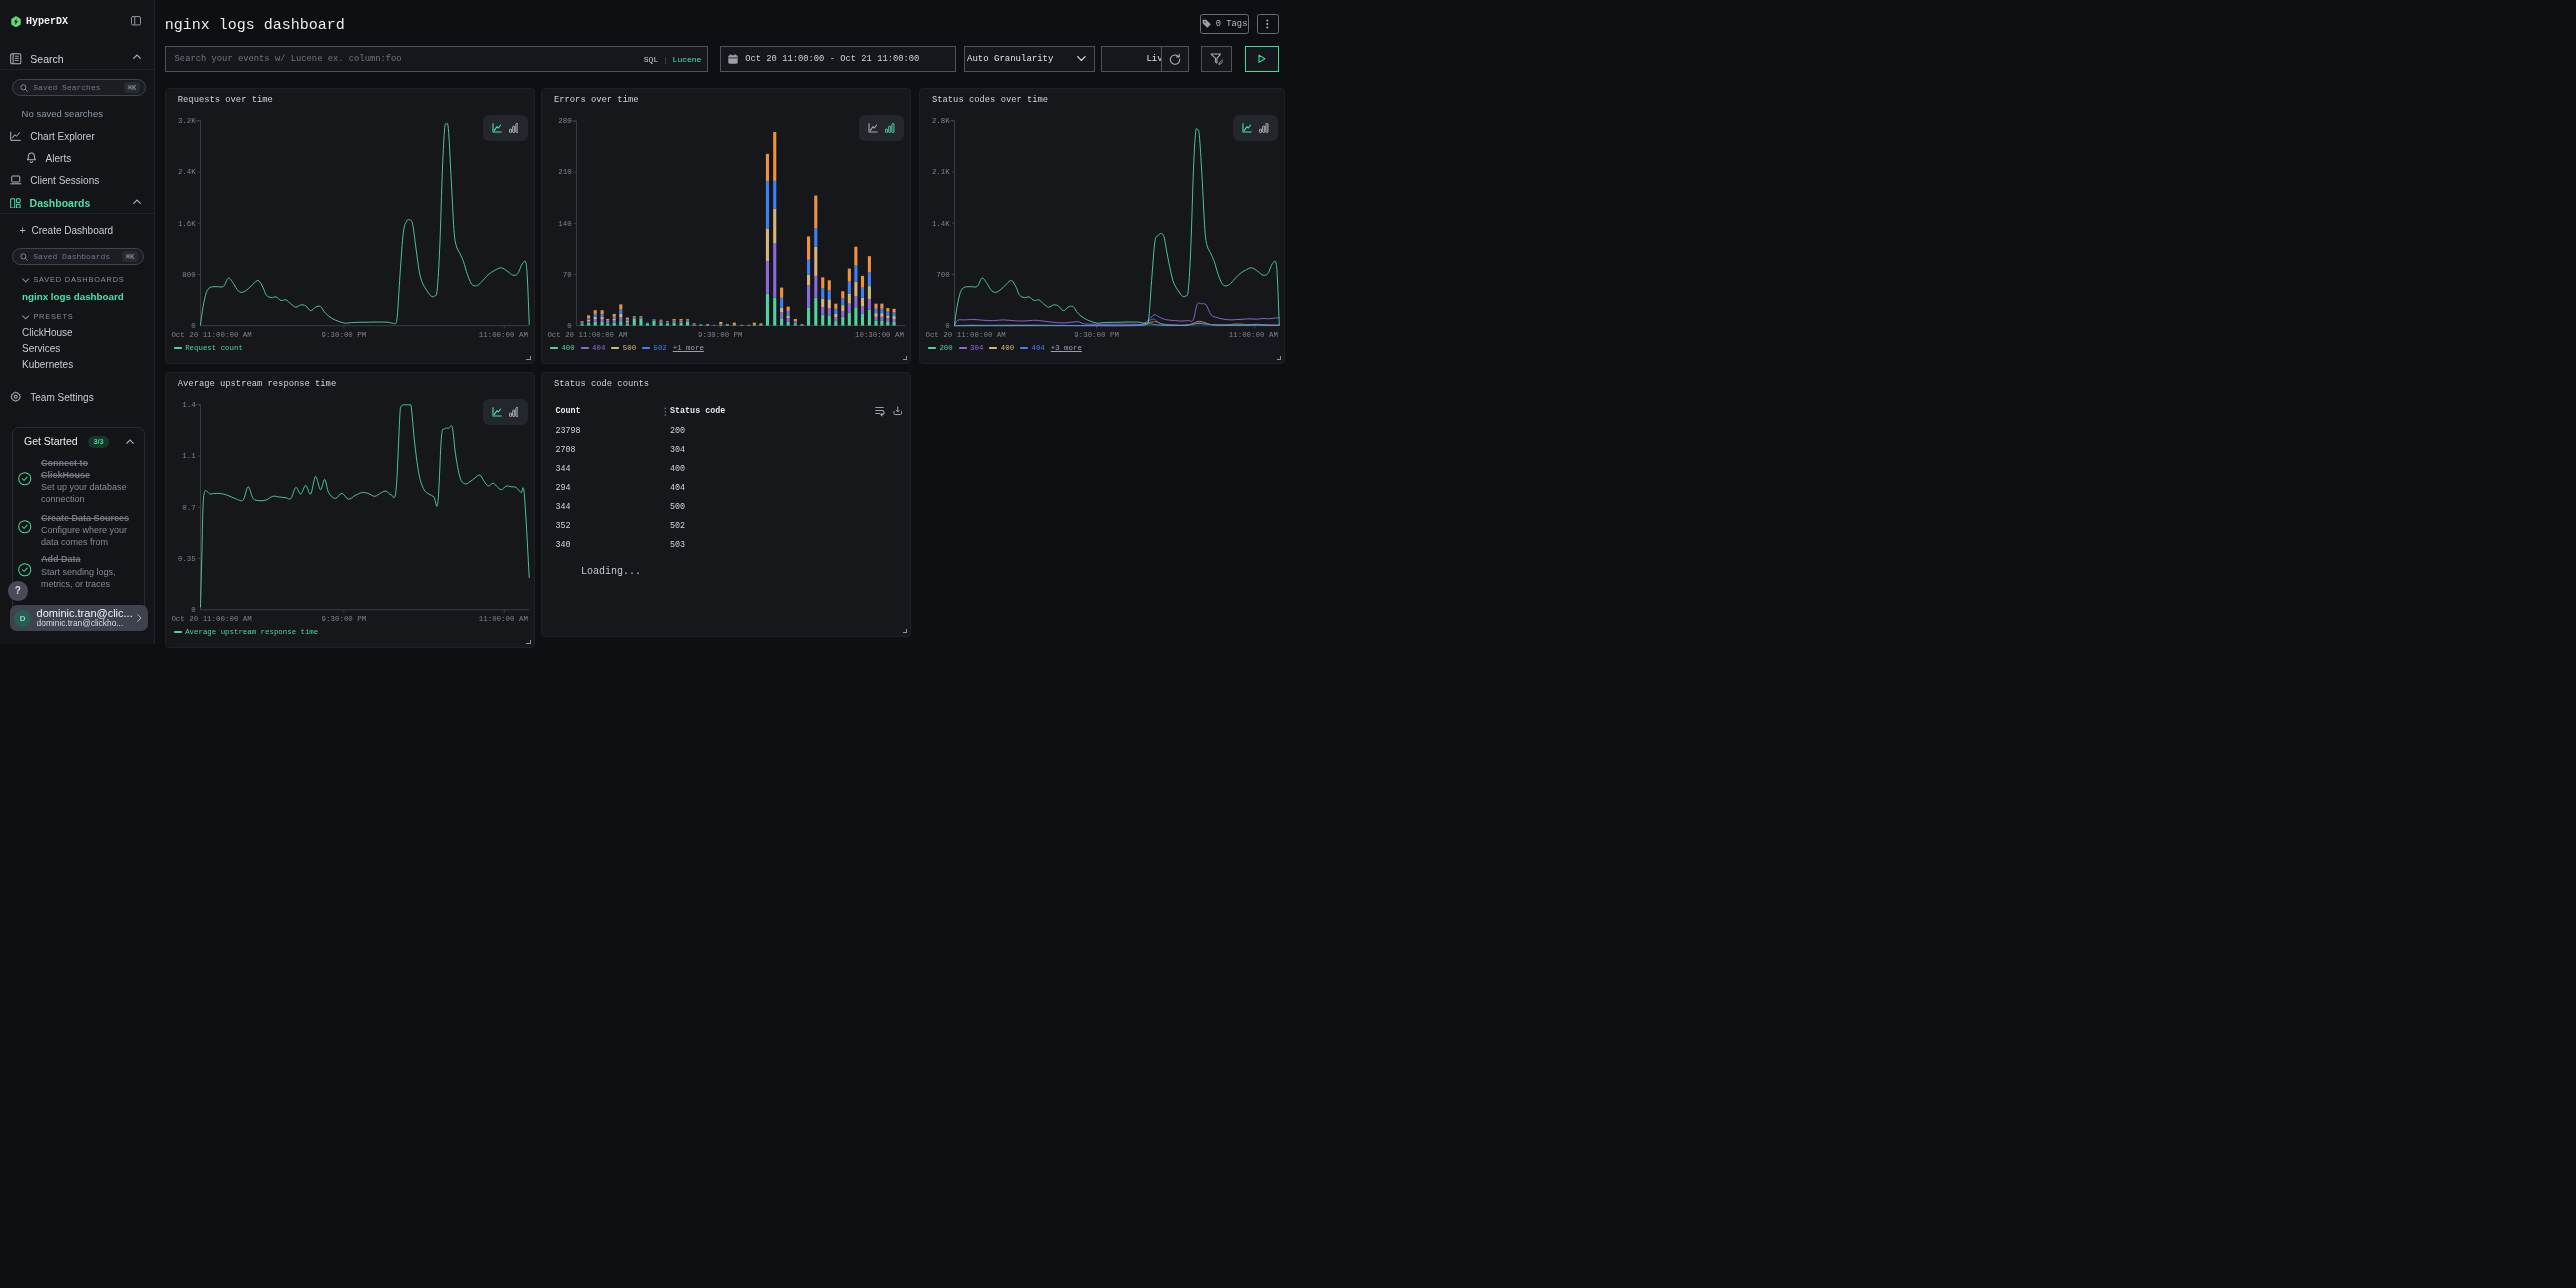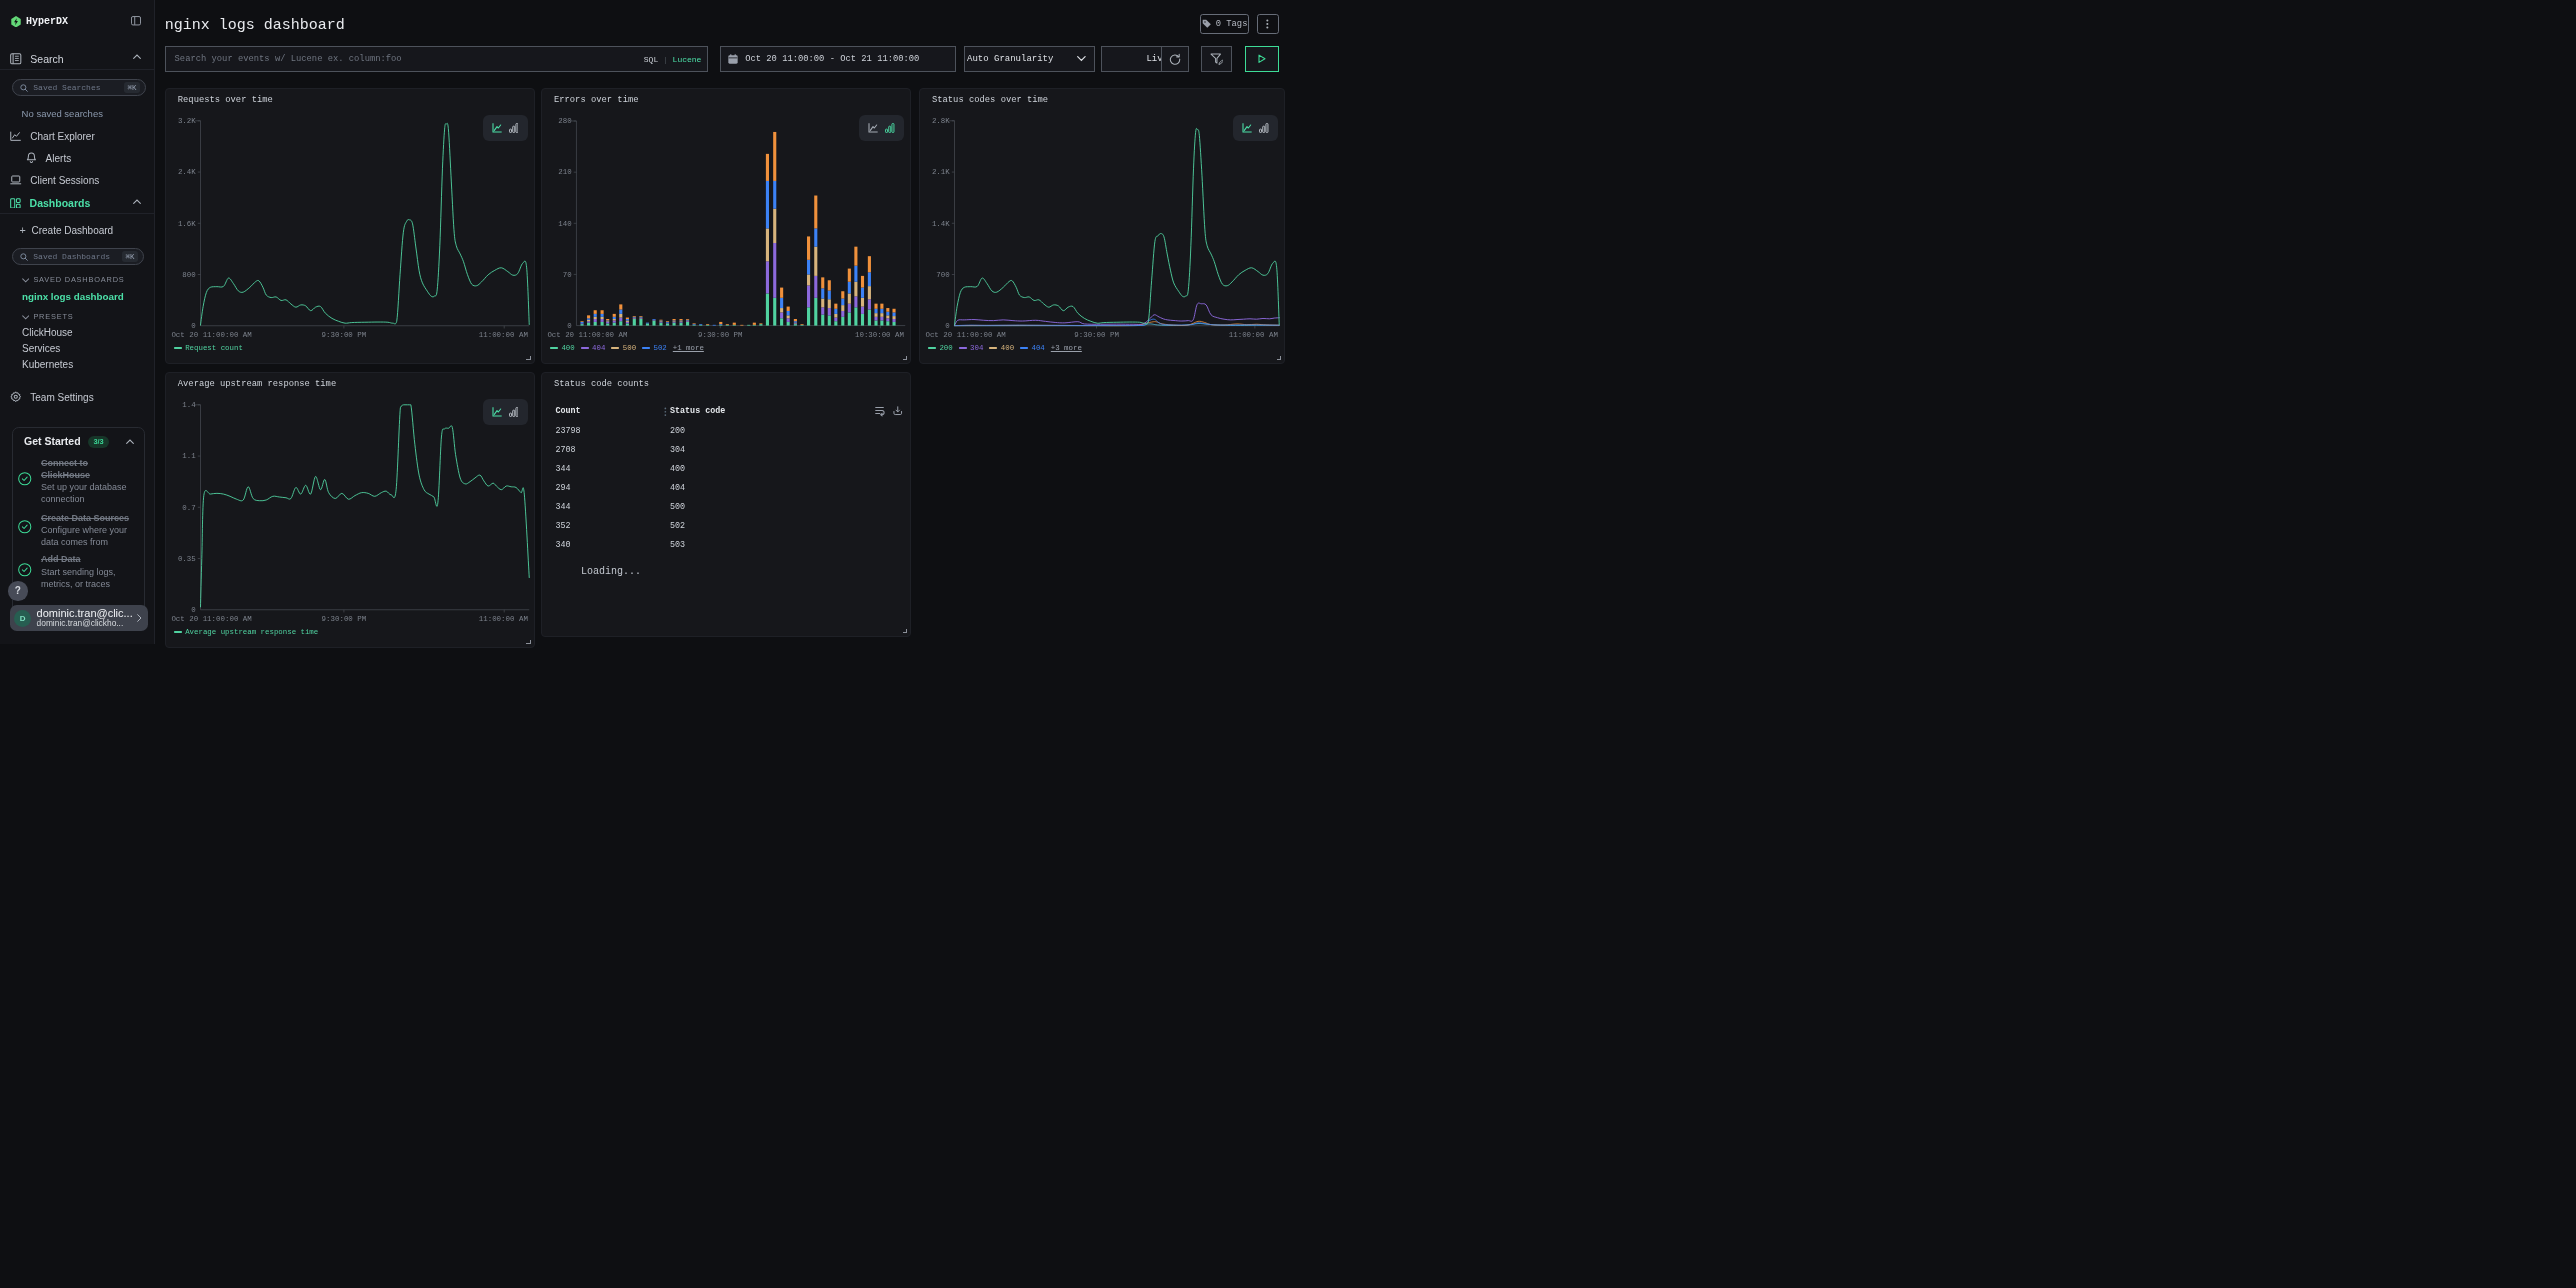--- a/index.html
+++ b/index.html
@@ -91,21 +91,21 @@
         <path d="M1 1.2 L5.5 5.8 L10 1.2" stroke="#878d99" stroke-width="1.5" stroke-linecap="round"></path>
       </svg>PRESETS</div>
     <div class="abs" style="left:22px;top:327px;font-size:10px;color:#c6cad2">ClickHouse</div>
     <div class="abs" style="left:22px;top:343px;font-size:10px;color:#c6cad2">Services</div>
     <div class="abs" style="left:22px;top:359px;font-size:10px;color:#c6cad2">Kubernetes</div>
     <div class="navitem" style="top:387px;color:#c6cad2;"><svg width="11.5" height="11.5" viewBox="0 0 17 17" fill="none">
         <circle cx="8.5" cy="8.5" r="2.3" stroke="#aeb4bd" stroke-width="1.5"></circle>
         <path d="M8.5 1.2 L9.6 3.1 L11.8 2.7 L12.4 4.8 L14.6 5.2 L14 7.3 L15.8 8.5 L14 9.7 L14.6 11.8 L12.4 12.2 L11.8 14.3 L9.6 13.9 L8.5 15.8 L7.4 13.9 L5.2 14.3 L4.6 12.2 L2.4 11.8 L3 9.7 L1.2 8.5 L3 7.3 L2.4 5.2 L4.6 4.8 L5.2 2.7 L7.4 3.1 Z" stroke="#aeb4bd" stroke-width="1.4" stroke-linejoin="round"></path>
       </svg>Team Settings</div>
     <div class="abs" style="left:11.5px;top:427px;width:133px;height:203px;border:0.7px solid #282b32;border-radius:6.8px"></div>
-    <div class="abs" style="left:24px;top:435px;font-size:10.5px;font-weight:bold;color:#e8eaee">Get Started</div>
+    <div class="abs" style="left:24px;top:435px;font-size:10.5px;font-weight:normal;color:#e8eaee">Get Started</div>
     <div class="abs" style="left:88px;top:436px;background:#173629;border-radius:6px;padding:1.4px 5.4px;font-size:7.4px;font-weight:bold;color:#3ad494">3/3</div>
     <svg class="abs" style="left:126px;top:439px" width="8" height="5.4" viewBox="0 0 12 8" fill="none">
       <path d="M1 6.5 L6 1.5 L11 6.5" stroke="#aeb4bd" stroke-width="1.6" stroke-linecap="round"></path>
     </svg>
     <svg class="abs" style="left:18px;top:472px" width="13.5" height="13.5" viewBox="0 0 20 20" fill="none">
       <circle cx="10" cy="10" r="9" stroke="#3ddc97" stroke-width="1.5"></circle>
       <path d="M6.5 10.2 L9 12.6 L13.5 7.6" stroke="#3ddc97" stroke-width="1.5" stroke-linecap="round" stroke-linejoin="round"></path>
     </svg>
     <div class="abs" style="left:41px;top:457px;width:88px;font-size:9px;line-height:12px;font-weight:bold;color:#737984;text-decoration:line-through">Connect to ClickHouse</div>
     <div class="abs" style="left:41px;top:481px;width:91px;font-size:9px;line-height:12px;color:#848a96">Set up your database connection</div>

